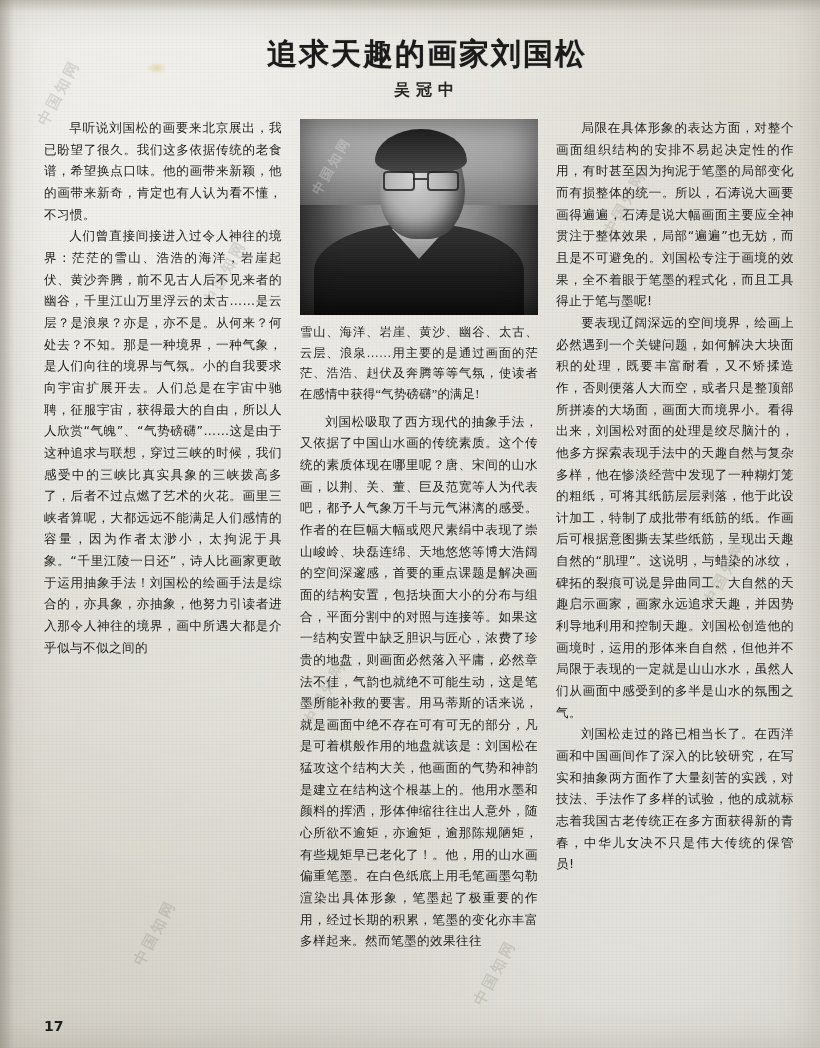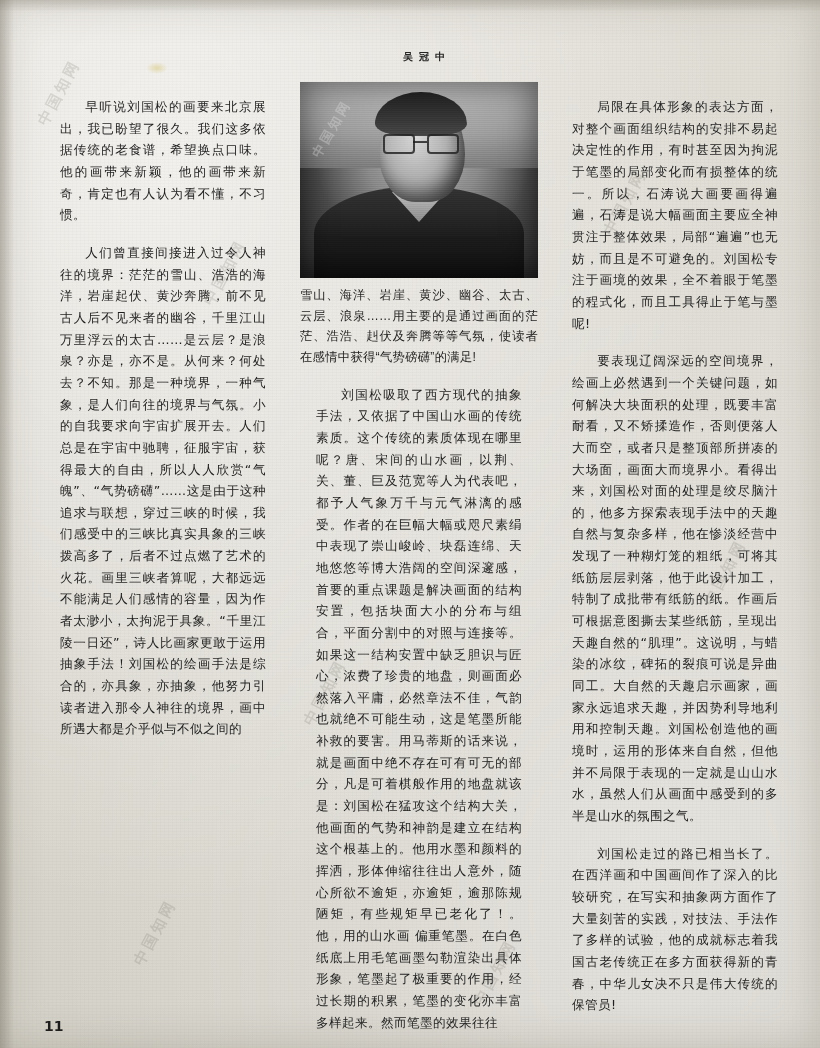--- a/index.html
+++ b/index.html
@@ -73,42 +73,42 @@
   .headline {
     font-family: "DejaVu Sans", sans-serif;
     font-size: 30px;
     font-weight: bold;
     letter-spacing: 2px;
     color: #1b1b1b;
     line-height: 1.2;
     text-shadow: 0 0 1px rgba(0,0,0,0.35);
   }
   .byline {
-    margin-top: 16px;
+    margin-top: 8px;
     font-family: Liberation Serif, serif;
-    font-size: 10px;
+    font-size: 16px;
     font-weight: bold;
     letter-spacing: 6px;
     color: #262626;
   }
 
   .columns {
     position: relative;
     margin-top: 16px;
     display: flex;
     gap: 18px;
     align-items: flex-start;
   }
   .col {
     width: 238px;
     flex: 0 0 238px;
   }
   .col.mid { width: 238px; flex: 0 0 238px; }
   .col p {
-    margin: 16px;
+    margin: 0;
     font-family: "DejaVu Sans", sans-serif;
     font-size: 12.6px;
     line-height: 1.72;
     text-align: justify;
     text-justify: inter-ideograph;
     color: #1f1f1f;
     text-indent: 2em;
     letter-spacing: 0.4px;
   }
   .col p + p { margin-top: 0px; }
@@ -224,21 +224,21 @@
     font-size: 13px;
     letter-spacing: 3px;
     color: rgba(235,232,225,0.30);
     transform: rotate(-60deg);
     transform-origin: left top;
     white-space: nowrap;
     font-weight: bold;
   }
   .caption {
     margin-top: 7px;
-    font-family: Liberation Sans, sans-serif;
+    font-family: Liberation Serif, serif;
     font-size: 12.3px;
     line-height: 1.68;
     color: #1f1f1f;
     text-align: justify;
     letter-spacing: 0.3px;
   }
 
   .page-num {
     position: absolute;
     left: 44px;
@@ -278,20 +278,21 @@
 
   <div class="wm wm-1">中国知网</div>
   <div class="wm wm-2">中国知网</div>
   <div class="wm wm-3">中国知网</div>
   <div class="wm wm-4">中国知网</div>
   <div class="wm wm-5">中国知网</div>
   <div class="wm wm-6">中国知网</div>
   <div class="wm wm-7">中国知网</div>
 
   <div class="title-block">
+    <div class="headline">追求天趣的画家刘国松</div>
     <div class="byline">吴冠中</div>
   </div>
   <div class="smudge"></div>
 
   <div class="columns">
 
     <div class="col">
       <p>早听说刘国松的画要来北京展出，我已盼望了很久。我们这多依据传统的老食谱，希望换点口味。他的画带来新颖，他的画带来新奇，肯定也有人认为看不懂，不习惯。</p>
       <p>人们曾直接间接进入过令人神往的境界：茫茫的雪山、浩浩的海洋，岩崖起伏、黄沙奔腾，前不见古人后不见来者的幽谷，千里江山万里浮云的太古……是云层？是浪泉？亦是，亦不是。从何来？何处去？不知。那是一种境界，一种气象，是人们向往的境界与气氛。小的自我要求向宇宙扩展开去。人们总是在宇宙中驰聘，征服宇宙，获得最大的自由，所以人人欣赏“气魄”、“气势磅礴”……这是由于这种追求与联想，穿过三峡的时候，我们感受中的三峡比真实具象的三峡拨高多了，后者不过点燃了艺术的火花。画里三峡者算呢，大都远远不能满足人们感情的容量，因为作者太渺小，太拘泥于具象。“千里江陵一日还”，诗人比画家更敢于运用抽象手法！刘国松的绘画手法是综合的，亦具象，亦抽象，他努力引读者进入那令人神往的境界，画中所遇大都是介乎似与不似之间的</p>
     </div>
@@ -320,14 +321,14 @@
     </div>
 
     <div class="col">
       <p>局限在具体形象的表达方面，对整个画面组织结构的安排不易起决定性的作用，有时甚至因为拘泥于笔墨的局部变化而有损整体的统一。所以，石涛说大画要画得遍遍，石涛是说大幅画面主要应全神贯注于整体效果，局部“遍遍”也无妨，而且是不可避免的。刘国松专注于画境的效果，全不着眼于笔墨的程式化，而且工具得止于笔与墨呢!</p>
       <p>要表现辽阔深远的空间境界，绘画上必然遇到一个关键问题，如何解决大块面积的处理，既要丰富耐看，又不矫揉造作，否则便落人大而空，或者只是整顶部所拼凑的大场面，画面大而境界小。看得出来，刘国松对面的处理是绞尽脑汁的，他多方探索表现手法中的天趣自然与复杂多样，他在惨淡经营中发现了一种糊灯笼的粗纸，可将其纸筋层层剥落，他于此设计加工，特制了成批带有纸筋的纸。作画后可根据意图撕去某些纸筋，呈现出天趣自然的“肌理”。这说明，与蜡染的冰纹，碑拓的裂痕可说是异曲同工。大自然的天趣启示画家，画家永远追求天趣，并因势利导地利用和控制天趣。刘国松创造他的画境时，运用的形体来自自然，但他并不局限于表现的一定就是山山水水，虽然人们从画面中感受到的多半是山水的氛围之气。</p>
       <p>刘国松走过的路已相当长了。在西洋画和中国画间作了深入的比较研究，在写实和抽象两方面作了大量刻苦的实践，对技法、手法作了多样的试验，他的成就标志着我国古老传统正在多方面获得新的青春，中华儿女决不只是伟大传统的保管员!</p>
     </div>
 
   </div>
 
-  <div class="page-num">11</div>
+  <div class="page-num">17</div>
 </div>
 
 </body></html>

